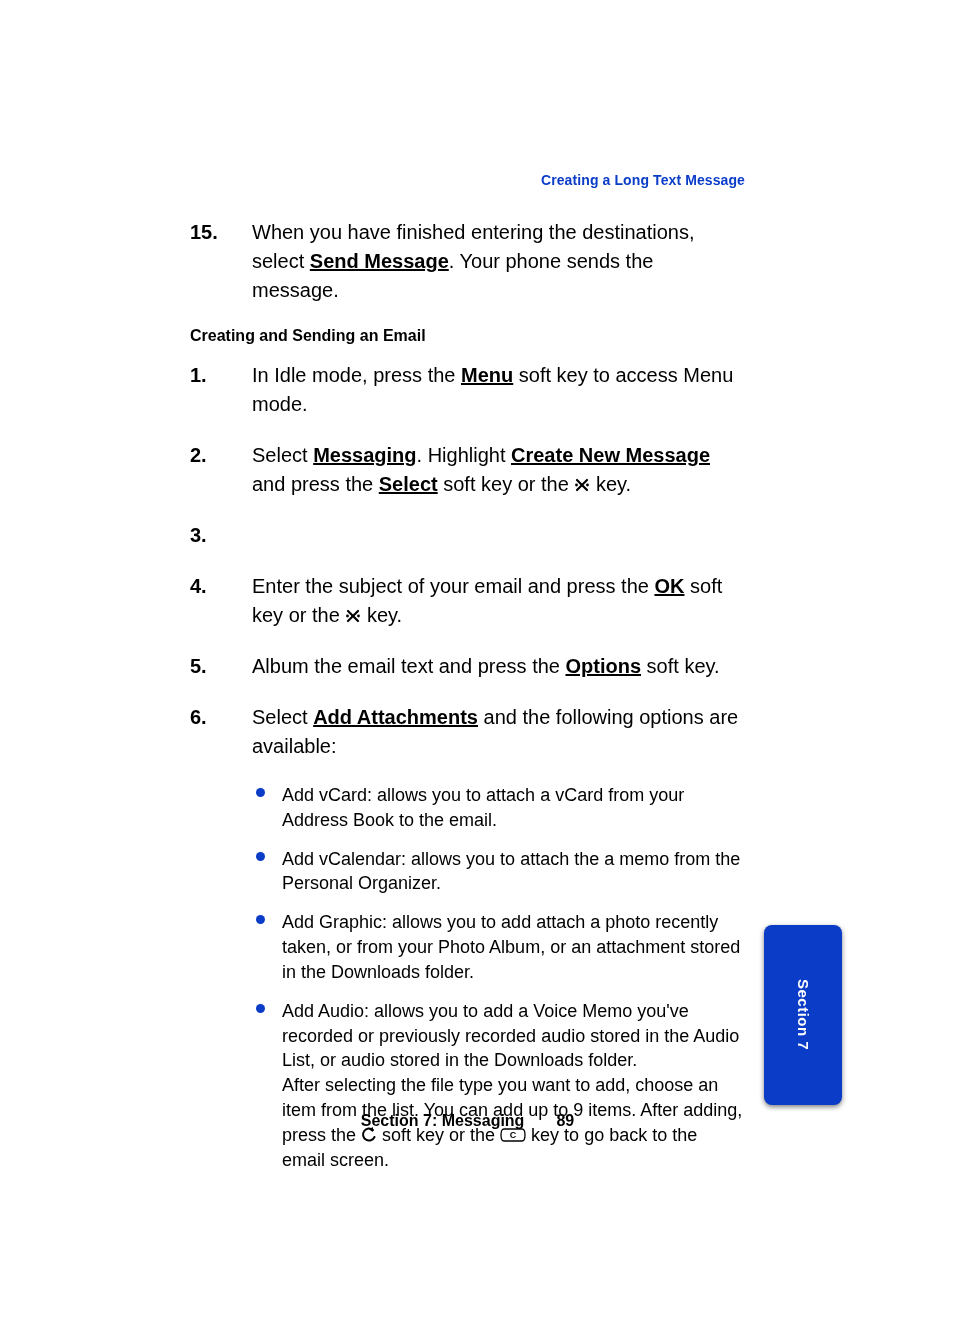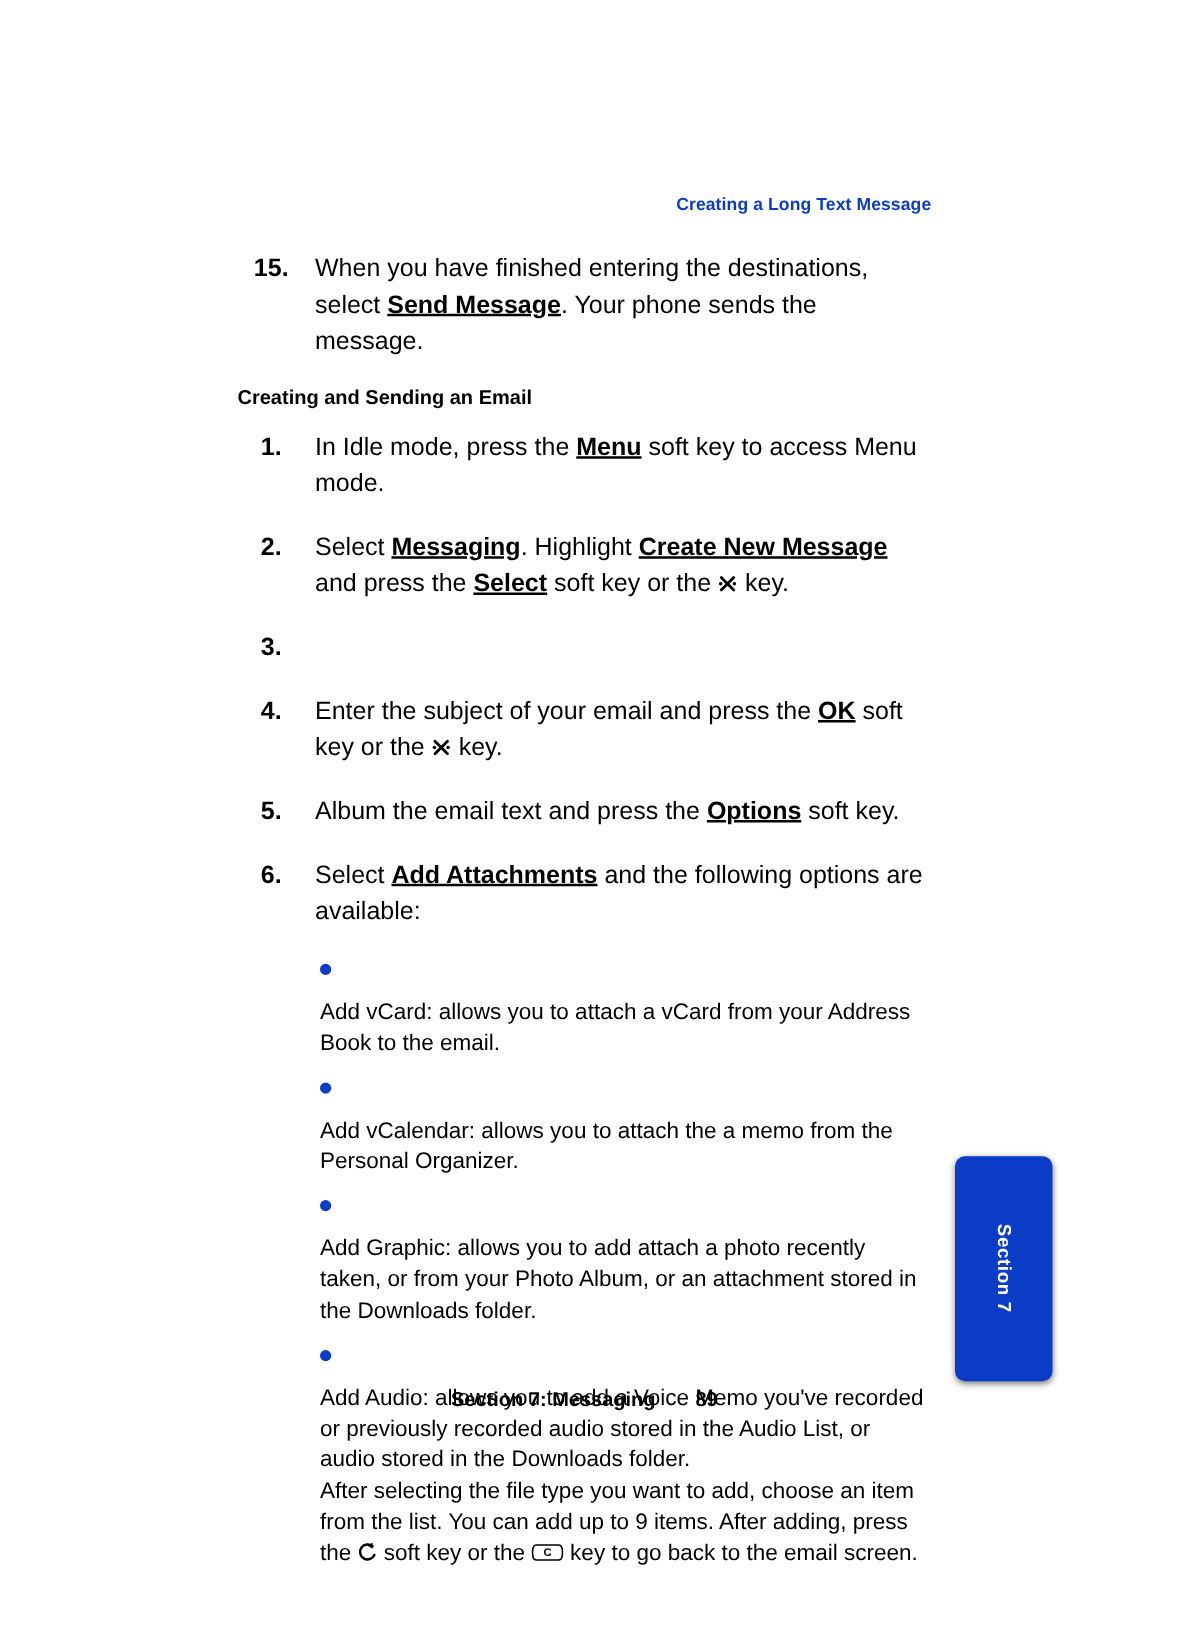--- a/index.html
+++ b/index.html
@@ -8,42 +8,42 @@
     width: 954px;
     height: 1319px;
     background: #fff;
     font-family: Arial, Helvetica, sans-serif;
     color: #000;
     position: relative;
   }
   .page {
     position: absolute;
     left: 190px;
-    top: 155px;
+    top: 172px;
     width: 555px;
   }
   .running-head {
     color: #0a3cc8;
     font-family: Arial, Helvetica, sans-serif;
     font-weight: 700;
     font-size: 14px;
     text-align: right;
     margin-bottom: 30px;
     letter-spacing: 0.1px;
   }
   .step-row {
     display: flex;
     margin-bottom: 22px;
     font-size: 20px;
     line-height: 1.45;
   }
   .step-num {
     width: 54px;
     flex: 0 0 54px;
-    text-align: center;
+    text-align: left;
     padding-right: 8px;
     font-family: Arial, Helvetica, sans-serif;
     font-weight: 700;
   }
   .step-body {
     flex: 1;
     font-family: Arial, Helvetica, sans-serif;
   }
   .bold { font-weight: 700; text-decoration: underline; }
   h2.section-heading {
@@ -54,21 +54,20 @@
   }
   .bullets {
     margin-left: 66px;
   }
   .bullet-row {
     display: flex;
     margin-bottom: 14px;
     font-size: 18px;
     line-height: 1.38;
     font-family: Arial, Helvetica, sans-serif;
-    flex-direction: column;
   }
   .bullet-dot {
     width: 26px;
     flex: 0 0 26px;
     padding-top: 5px;
   }
   .blue-dot {
     width: 9px;
     height: 9px;
     border-radius: 50%;

